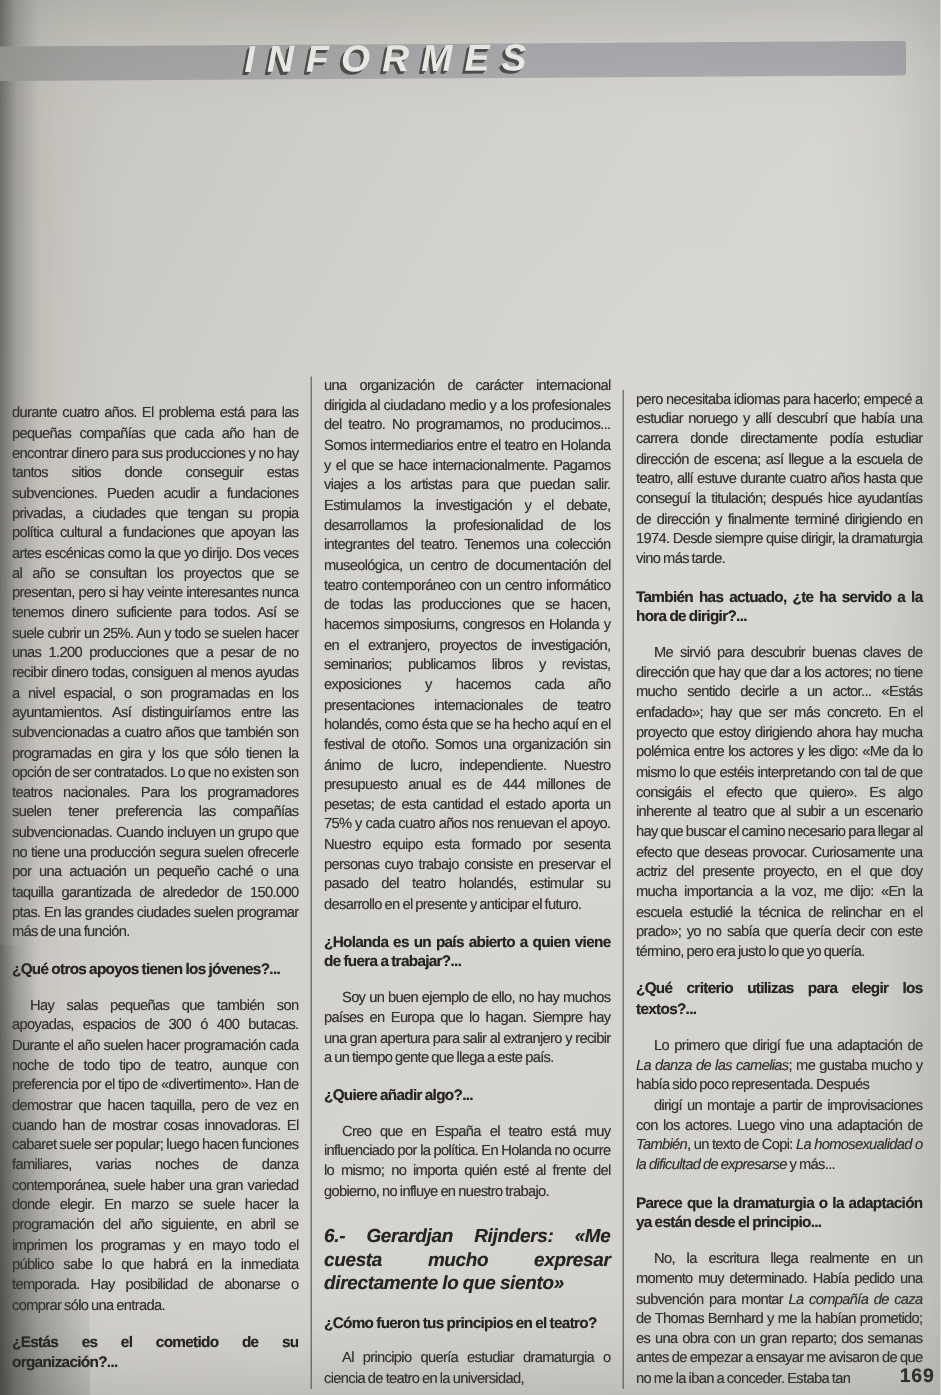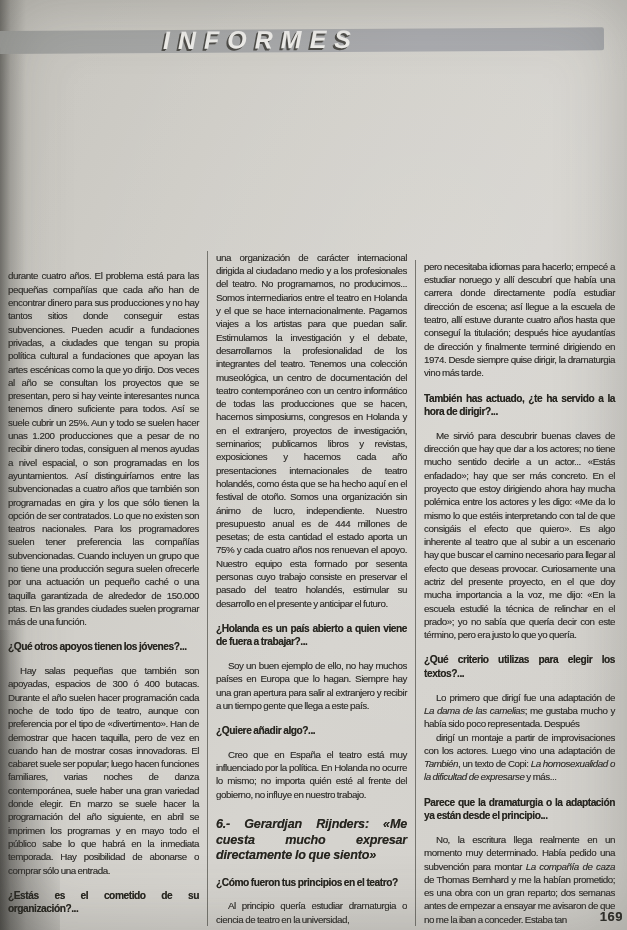--- a/index.html
+++ b/index.html
@@ -110,21 +110,21 @@
         <div class="para indent"><span>Creo que en España el teatro está muy influenciado por la política. En Holanda no ocurre lo mismo; no importa quién esté al frente del gobierno, no influye en nuestro trabajo.</span></div>
         <div class="feature"><span>6.- Gerardjan Rijnders: «Me cuesta mucho expresar directamente lo que siento»</span></div>
         <div class="question"><span>¿Cómo fueron tus principios en el teatro?</span></div>
         <div class="para indent"><span>Al principio quería estudiar dramaturgia o ciencia de teatro en la universidad,</span></div>
       </div>
     <div class="col">
         <div class="para"><span>pero necesitaba idiomas para hacerlo; empecé a estudiar noruego y allí descubrí que había una carrera donde directamente podía estudiar dirección de escena; así llegue a la escuela de teatro, allí estuve durante cuatro años hasta que conseguí la titulación; después hice ayudantías de dirección y finalmente terminé dirigiendo en 1974. Desde siempre quise dirigir, la dramaturgia vino más tarde.</span></div>
         <div class="question"><span>También has actuado, ¿te ha servido a la hora de dirigir?...</span></div>
         <div class="para indent"><span>Me sirvió para descubrir buenas claves de dirección que hay que dar a los actores; no tiene mucho sentido decirle a un actor... «Estás enfadado»; hay que ser más concreto. En el proyecto que estoy dirigiendo ahora hay mucha polémica entre los actores y les digo: «Me da lo mismo lo que estéis interpretando con tal de que consigáis el efecto que quiero». Es algo inherente al teatro que al subir a un escenario hay que buscar el camino necesario para llegar al efecto que deseas provocar. Curiosamente una actriz del presente proyecto, en el que doy mucha importancia a la voz, me dijo: «En la escuela estudié la técnica de relinchar en el prado»; yo no sabía que quería decir con este término, pero era justo lo que yo quería.</span></div>
         <div class="question"><span>¿Qué criterio utilizas para elegir los textos?...</span></div>
-        <div class="para indent"><span>Lo primero que dirigí fue una adaptación de </span><span class="it">La dama de las camelias</span><span>; me gustaba mucho y había sido poco representada. Después</span></div>
+        <div class="para indent"><span>Lo primero que dirigí fue una adaptación de </span><span class="it">La danza de las camelias</span><span>; me gustaba mucho y había sido poco representada. Después</span></div>
         <div class="para indent"><span>dirigí un montaje a partir de improvisaciones con los actores. Luego vino una adaptación de </span><span class="it">También</span><span>, un texto de Copi: </span><span class="it">La homosexualidad o la dificultad de expresarse</span><span> y más...</span></div>
         <div class="question"><span>Parece que la dramaturgia o la adaptación ya están desde el principio...</span></div>
         <div class="para indent"><span>No, la escritura llega realmente en un momento muy determinado. Había pedido una subvención para montar </span><span class="it">La compañía de caza</span><span> de Thomas Bernhard y me la habían prometido; es una obra con un gran reparto; dos semanas antes de empezar a ensayar me avisaron de que no me la iban a conceder. Estaba tan</span></div>
       </div>
   </div>
 
   <div class="page-number">169</div>
 
   <div class="vignette"></div>
 </div>

